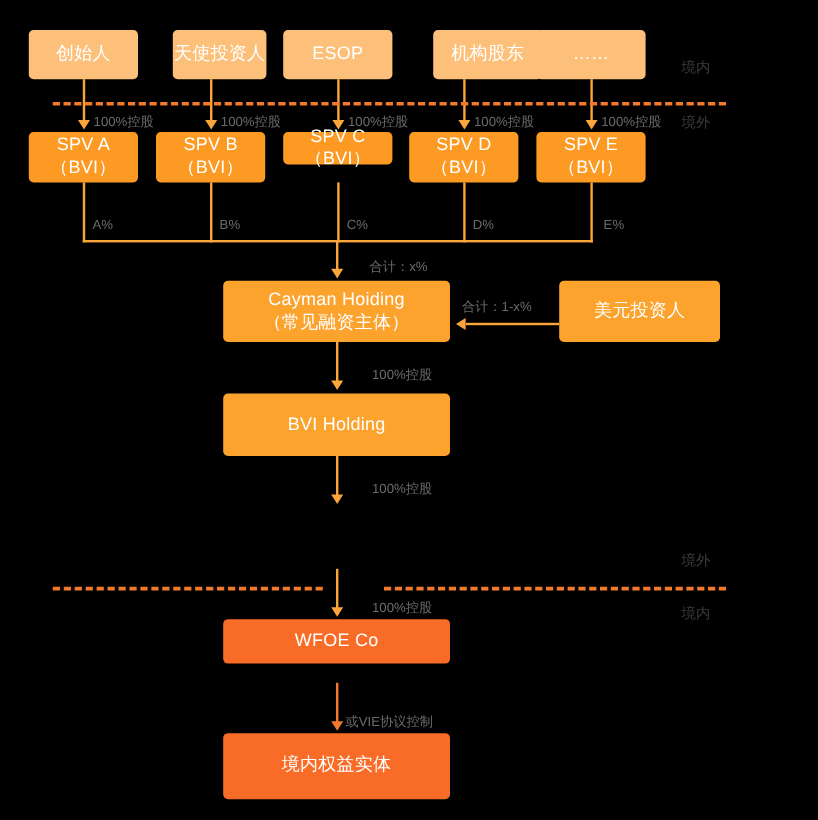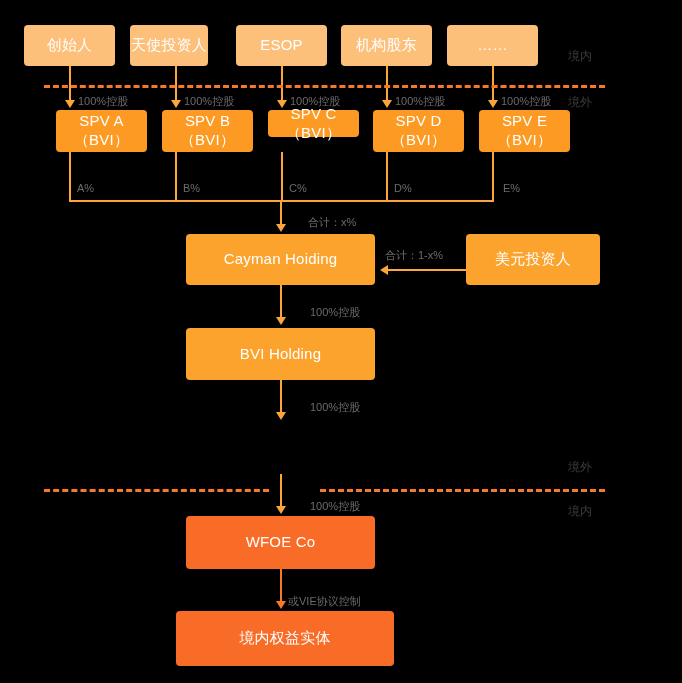--- a/index.html
+++ b/index.html
@@ -13,21 +13,21 @@
     position:absolute;box-sizing:border-box;border-radius:4px;
     display:flex;flex-direction:column;align-items:center;justify-content:center;
     color:#ffffff;text-align:center;line-height:1.25;
     letter-spacing:.2px;
   }
   .box .l1{display:block;}
   .box .l2{display:block;}
 
   
   .tier-share{background:#FCC07A;font-size:15px;}
-  .tier-spv{background:#FC9A23;font-size:15px;margin-left:32px;}
+  .tier-spv{background:#FC9A23;font-size:15px;}
   .tier-hold{background:#FCA32E;font-size:15px;}
   .tier-dom{background:#F96C27;font-size:15px;}
 
   
   .vline{position:absolute;background:#FBA53A;width:2px;}
   .vline.dark{background:#F4792B;}
   .hline{position:absolute;background:#FBA53A;height:2px;}
 
   .arrowdown{
     position:absolute;width:0;height:0;
@@ -56,27 +56,27 @@
   }
 </style>
 </head>
 <body>
 
 <div id="stage">
 
   <div class="box tier-share" style="left:24px;top:25px;width:91px;height:41px;">
     <span class="l1">创始人</span>
   </div>
-  <div class="box tier-share" style="left:130px;top:25px;width:78px;height:41px;">
+  <div class="box tier-share" style="left:144px;top:25px;width:78px;height:41px;">
     <span class="l1">天使投资人</span>
   </div>
   <div class="box tier-share" style="left:236px;top:25px;width:91px;height:41px;">
     <span class="l1">ESOP</span>
   </div>
-  <div class="box tier-share" style="left:341px;top:25px;width:91px;height:41px;">
+  <div class="box tier-share" style="left:361px;top:25px;width:91px;height:41px;">
     <span class="l1">机构股东</span>
   </div>
   <div class="box tier-share" style="left:447px;top:25px;width:91px;height:41px;">
     <span class="l1">……</span>
   </div>
 
   <div class="vline" style="left:69px;top:66px;height:36px;"></div>
   <div class="arrowdown" style="left:65px;top:100px;"></div>
   <div class="vline" style="left:175px;top:66px;height:36px;"></div>
   <div class="arrowdown" style="left:171px;top:100px;"></div>
@@ -132,20 +132,21 @@
   <div class="pct" style="left:289px;top:182px;">C%</div>
   <div class="pct" style="left:394px;top:182px;">D%</div>
   <div class="pct" style="left:503px;top:182px;">E%</div>
 
   <div class="vline" style="left:280px;top:200px;height:26px;"></div>
   <div class="arrowdown" style="left:276px;top:224px;"></div>
   <div class="edgelabel" style="left:308px;top:215px;">合计：x%</div>
 
   <div class="box tier-hold" style="left:186px;top:234px;width:189px;height:51px;">
     <span class="l1">Cayman Hoiding</span>
+    <span class="l2">（常见融资主体）</span>
   </div>
 
   <div class="box tier-hold" style="left:466px;top:234px;width:134px;height:51px;">
     <span class="l1">美元投资人</span>
   </div>
   <div class="hline" style="left:388px;top:269px;width:78px;"></div>
   <div class="arrowleft" style="left:380px;top:265px;"></div>
   <div class="edgelabel" style="left:385px;top:248px;">合计：1-x%</div>
 
   <div class="vline" style="left:280px;top:285px;height:34px;"></div>
@@ -163,25 +164,25 @@
 
   <div class="dashline" style="left:44px;top:489px;width:225px;"></div>
   <div class="dashline" style="left:320px;top:489px;width:285px;"></div>
   <div class="regionlabel" style="left:568px;top:459px;">境外</div>
   <div class="regionlabel" style="left:568px;top:503px;">境内</div>
 
   <div class="vline" style="left:280px;top:474px;height:36px;"></div>
   <div class="arrowdown" style="left:276px;top:506px;"></div>
   <div class="edgelabel" style="left:310px;top:499px;">100%控股</div>
 
-  <div class="box tier-dom" style="left:186px;top:516px;width:189px;height:53px;">
+  <div class="box tier-dom" style="left:186px;top:516px;width:189px;height:37px;">
     <span class="l1">WFOE Co</span>
   </div>
 
   <div class="vline dark" style="left:280px;top:569px;height:34px;"></div>
   <div class="arrowdown dark" style="left:276px;top:601px;"></div>
   <div class="edgelabel" style="left:288px;top:594px;">或VIE协议控制</div>
 
-  <div class="box tier-dom" style="left:176px;top:611px;width:218px;height:55px;">
+  <div class="box tier-dom" style="left:186px;top:611px;width:189px;height:55px;">
     <span class="l1">境内权益实体</span>
   </div>
 
 </div>
 
 </body></html>

